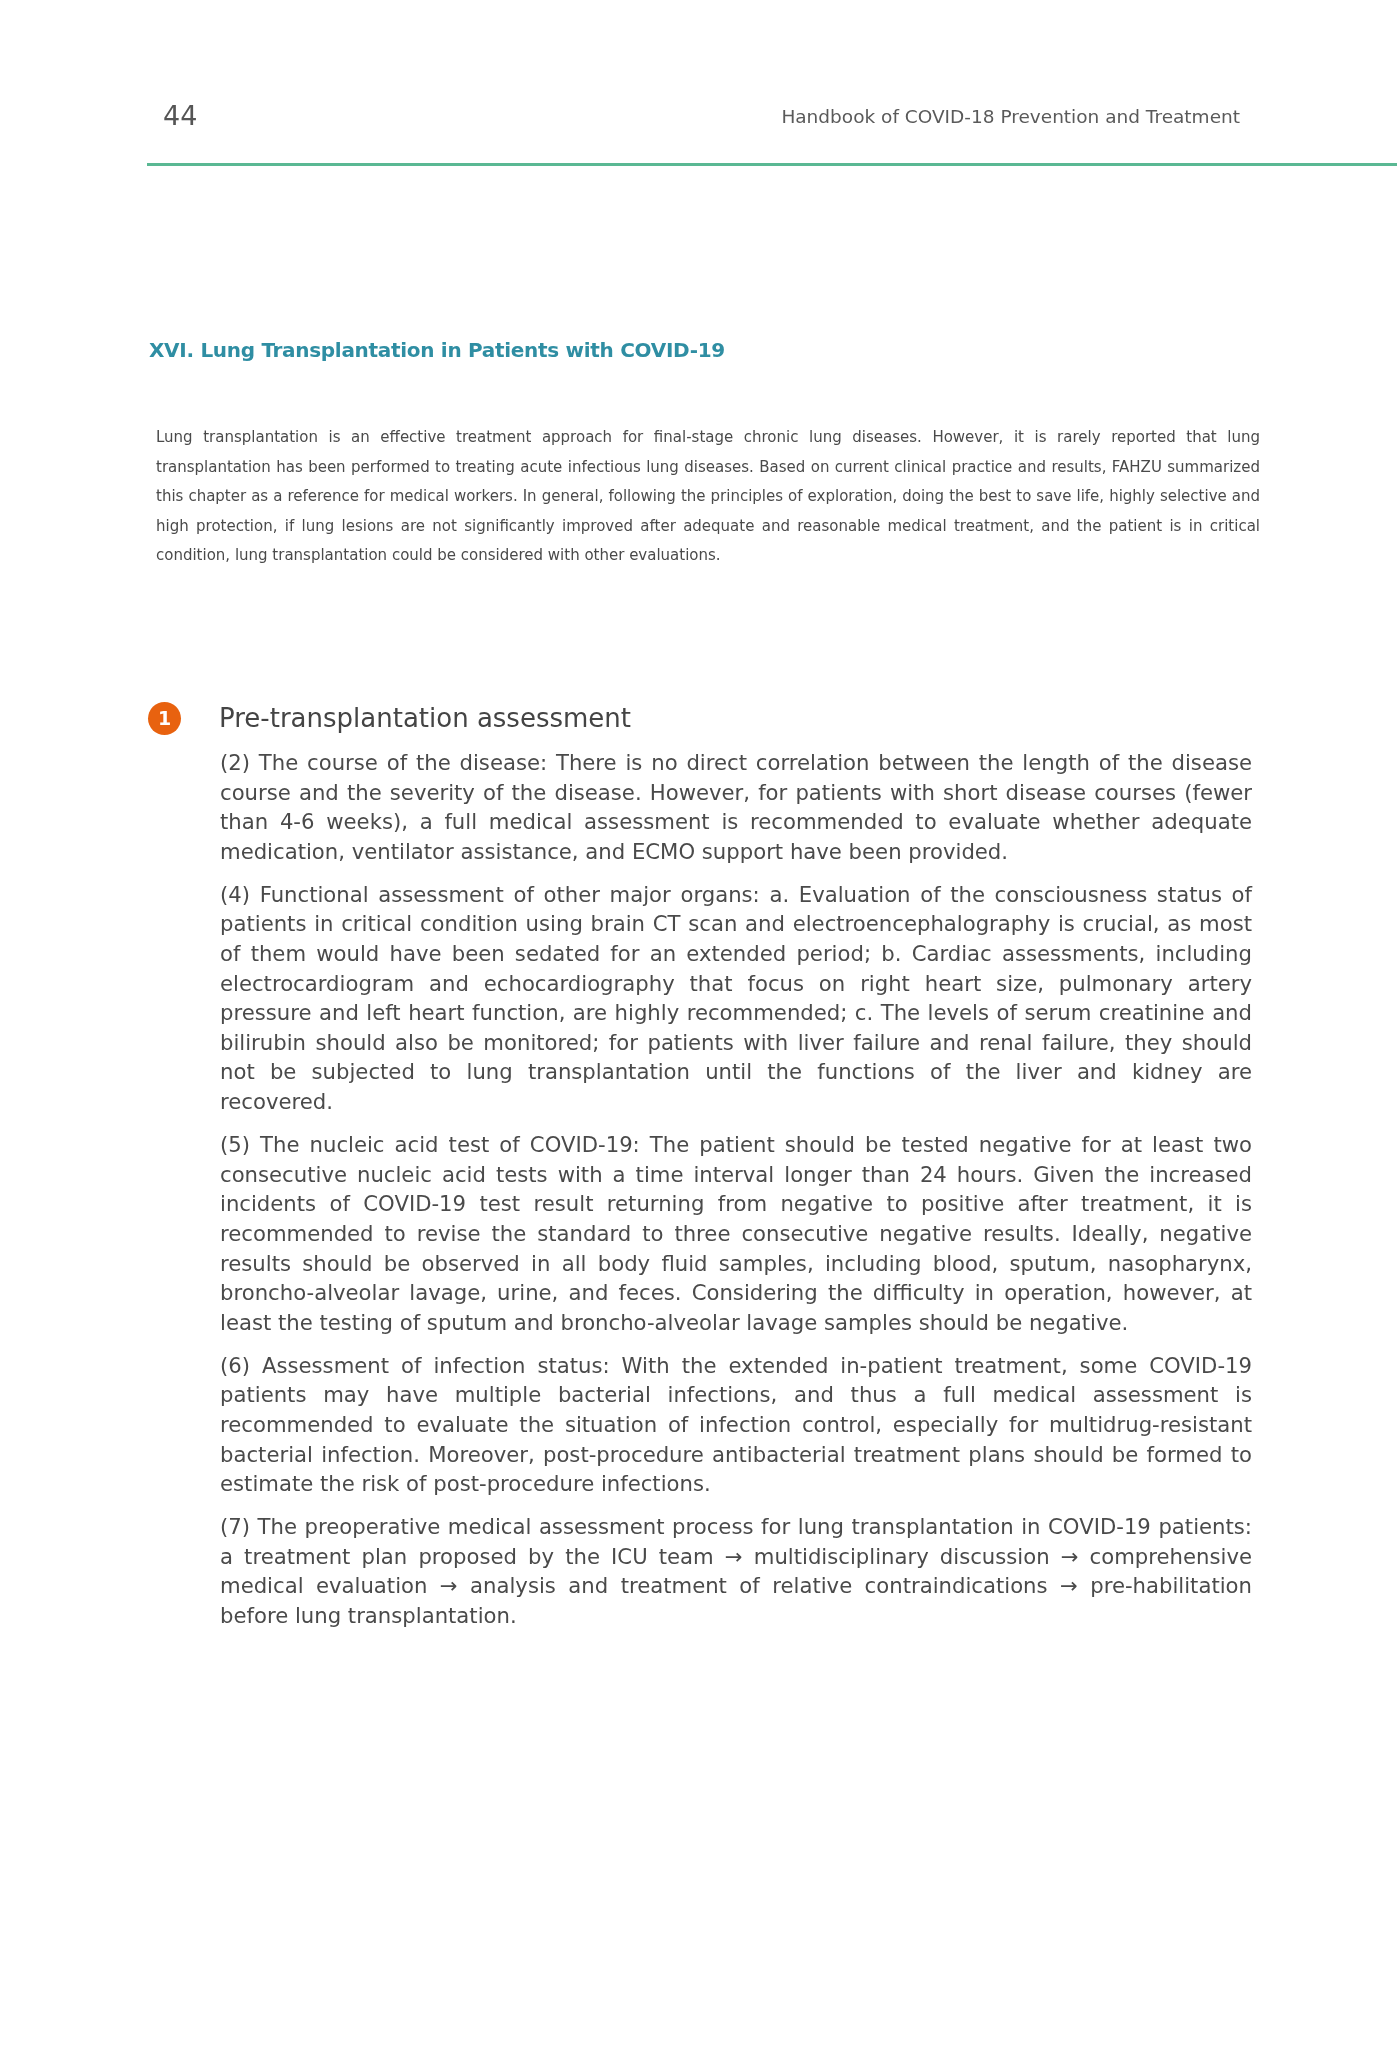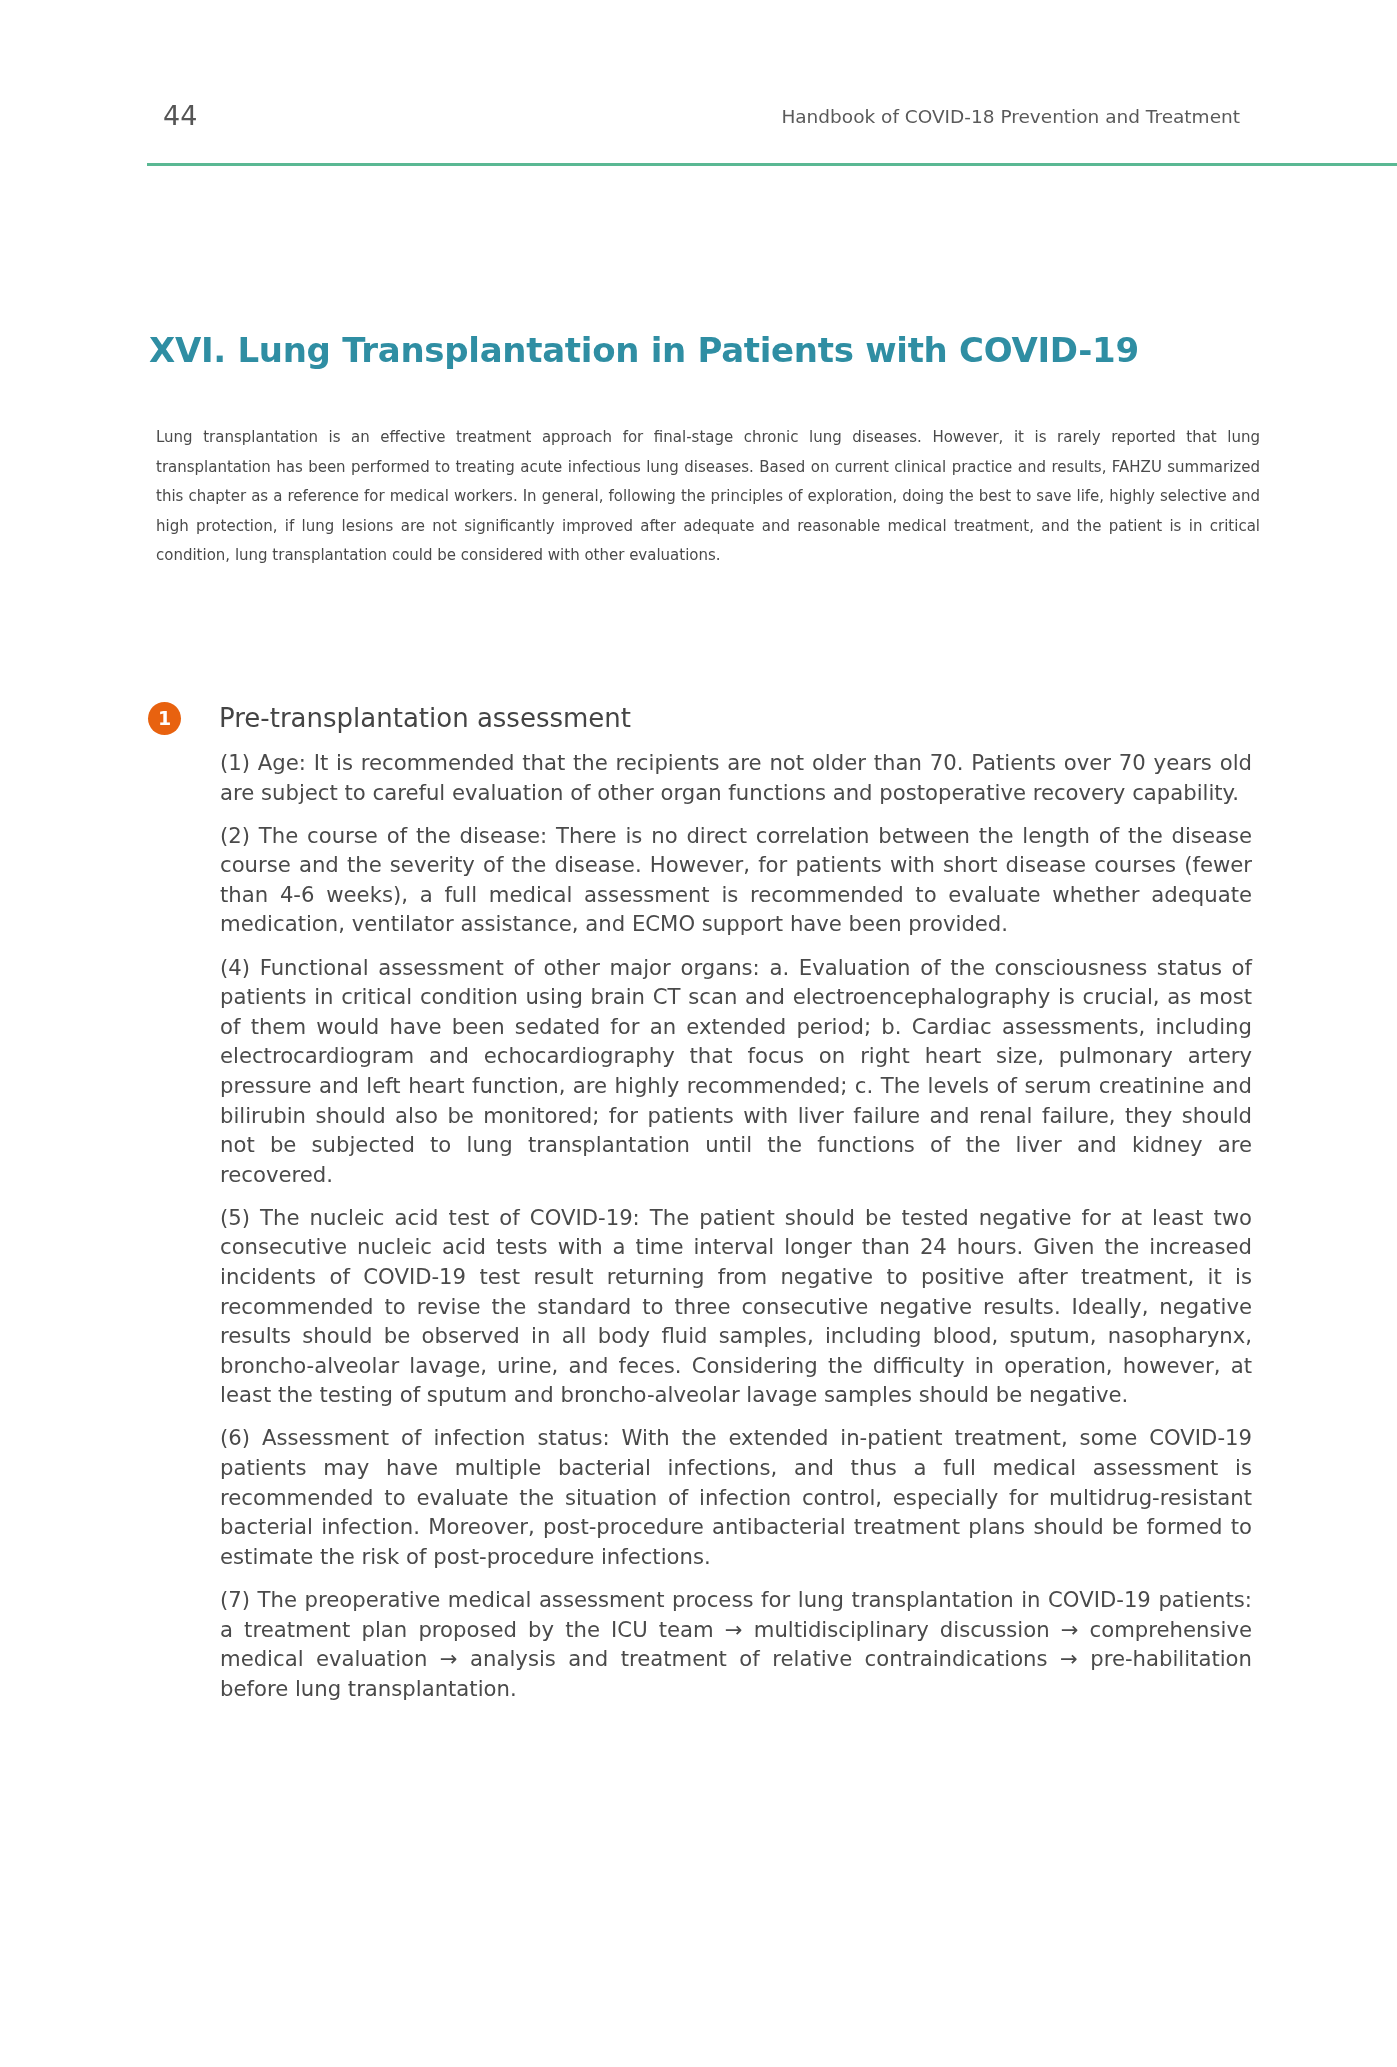--- a/index.html
+++ b/index.html
@@ -48,21 +48,21 @@
       width: 1250px;
       height: 3px;
       background: #5ab893;
     }
     .chapter-title {
       position: absolute;
       left: 149px;
       top: 333px;
       font-family: "DejaVu Sans", sans-serif;
       font-weight: bold;
-      font-size: 34px;
+      font-size: 20px;
       color: #2f8ea3;
       line-height: 34px;
       letter-spacing: -0.3px;
       margin: 0;
     }
     .intro {
       position: absolute;
       left: 148px;
       top: 415px;
       width: 1104px;
@@ -126,19 +126,18 @@
 <h1 class="chapter-title" style="color: rgb(47, 142, 163);">XVI. Lung Transplantation in Patients with COVID-19</h1>
 
 <p class="intro">Lung transplantation is an effective treatment approach for final-stage chronic lung diseases. However, it is rarely reported that lung transplantation has been performed to treating acute infectious lung diseases. Based on current clinical practice and results, FAHZU summarized this chapter as a reference for medical workers. In general, following the principles of exploration, doing the best to save life, highly selective and high protection, if lung lesions are not significantly improved after adequate and reasonable medical treatment, and the patient is in critical condition, lung transplantation could be considered with other evalua­tions.</p>
 
 <div class="section-heading">
   <div class="section-number" style="background: rgb(232, 98, 15);">1</div>
   <div class="section-label">Pre-transplantation assessment</div>
 </div>
 
 <div class="items">
-  <p class="item">(1) Age: It is recommended that the recipients are not older than 70. Patients over 70 years old are subject to careful evaluation of other organ functions and postoperative recovery capability.</p>
   <p class="item">(2) The course of the disease: There is no direct correlation between the length of the disease course and the severity of the disease. However, for patients with short disease courses (fewer than 4-6 weeks), a full medical assessment is recommended to evaluate whether adequate medication, ventilator assistance, and ECMO support have been provided.</p>
   <p class="item">(4) Functional assessment of other major organs: a. Evaluation of the consciousness status of patients in critical condition using brain CT scan and electroencephalography is crucial, as most of them would have been sedated for an extended period; b. Cardiac assessments, including electrocardiogram and echocardiography that focus on right heart size, pulmonary artery pressure and left heart function, are highly recommend­ed; c. The levels of serum creatinine and bilirubin should also be monitored; for patients with liver failure and renal failure, they should not be subjected to lung transplantation until the functions of the liver and kidney are recovered.</p>
   <p class="item">(5) The nucleic acid test of COVID-19: The patient should be tested negative for at least two consecutive nucleic acid tests with a time interval longer than 24 hours. Given the increased incidents of COVID-19 test result returning from negative to positive after treatment, it is recommended to revise the standard to three consecutive negative results. Ideally, negative results should be observed in all body fluid samples, including blood, sputum, nasopharynx, broncho-alveolar lavage, urine, and feces. Considering the difficulty in operation, however, at least the testing of sputum and broncho-alveolar lavage samples should be negative.</p>
   <p class="item">(6) Assessment of infection status: With the extended in-patient treatment, some COVID-19 patients may have multiple bacterial infections, and thus a full medical assessment is recommended to evaluate the situation of infection control, especially for multidrug-resistant bacterial infection. Moreover, post-procedure antibacterial treatment plans should be formed to estimate the risk of post-procedure infections.</p>
   <p class="item">(7) The preoperative medical assessment process for lung transplantation in COVID-19 patients: a treatment plan proposed by the ICU team → multidisciplinary discussion → comprehensive medical evaluation → analysis and treatment of relative contraindica­tions → pre-habilitation before lung transplantation.</p>
 </div>
 
 </body></html>

